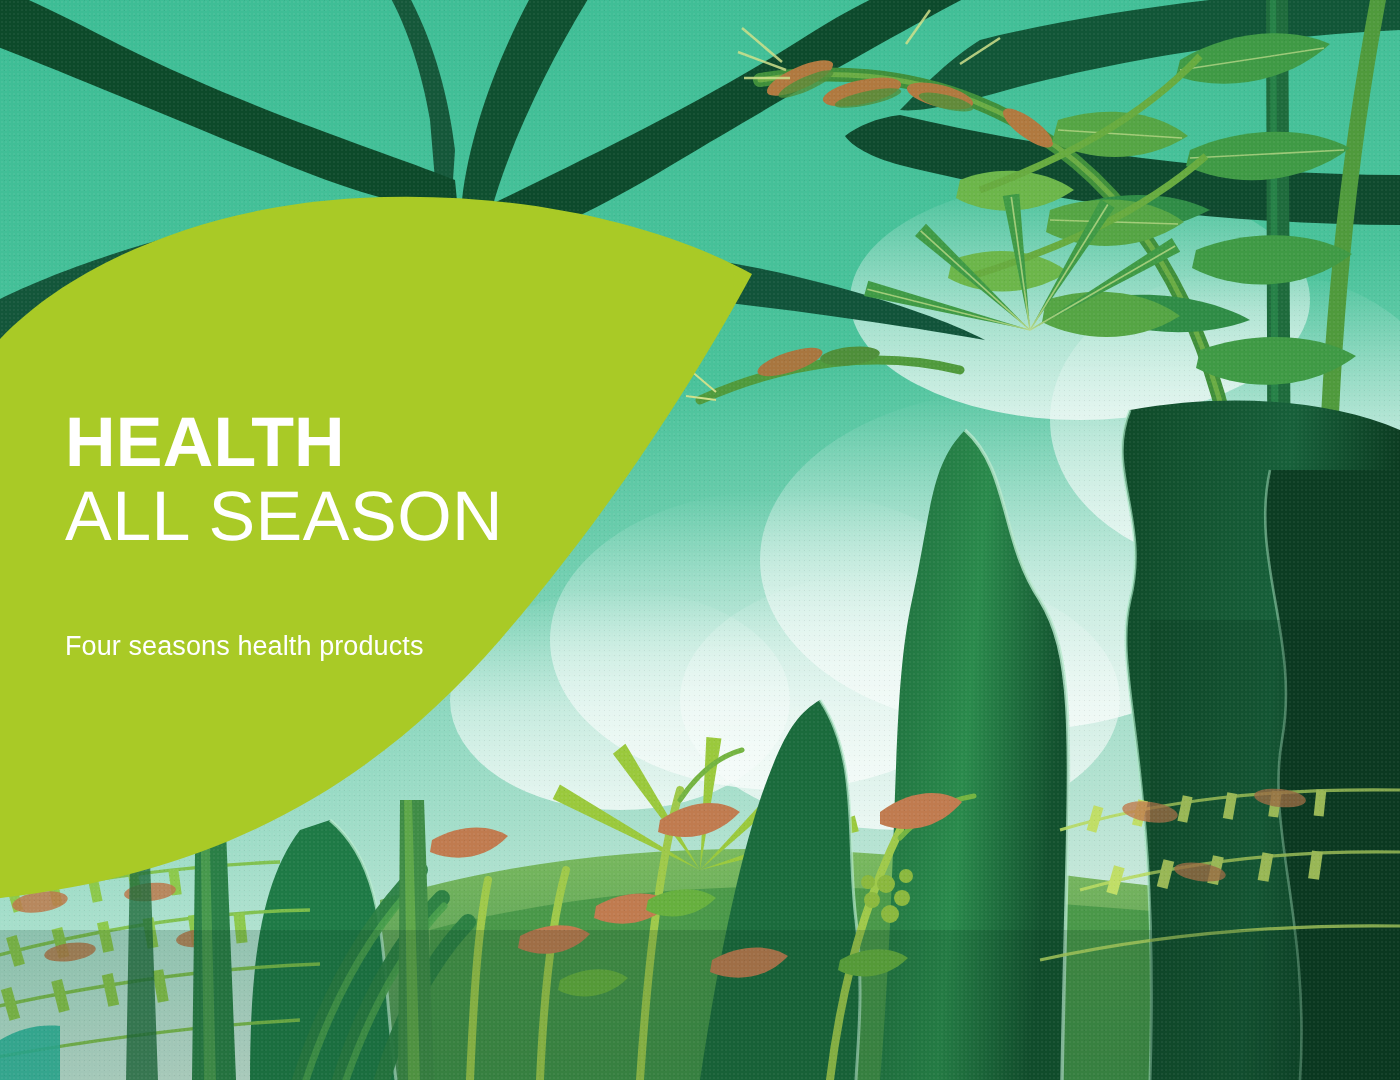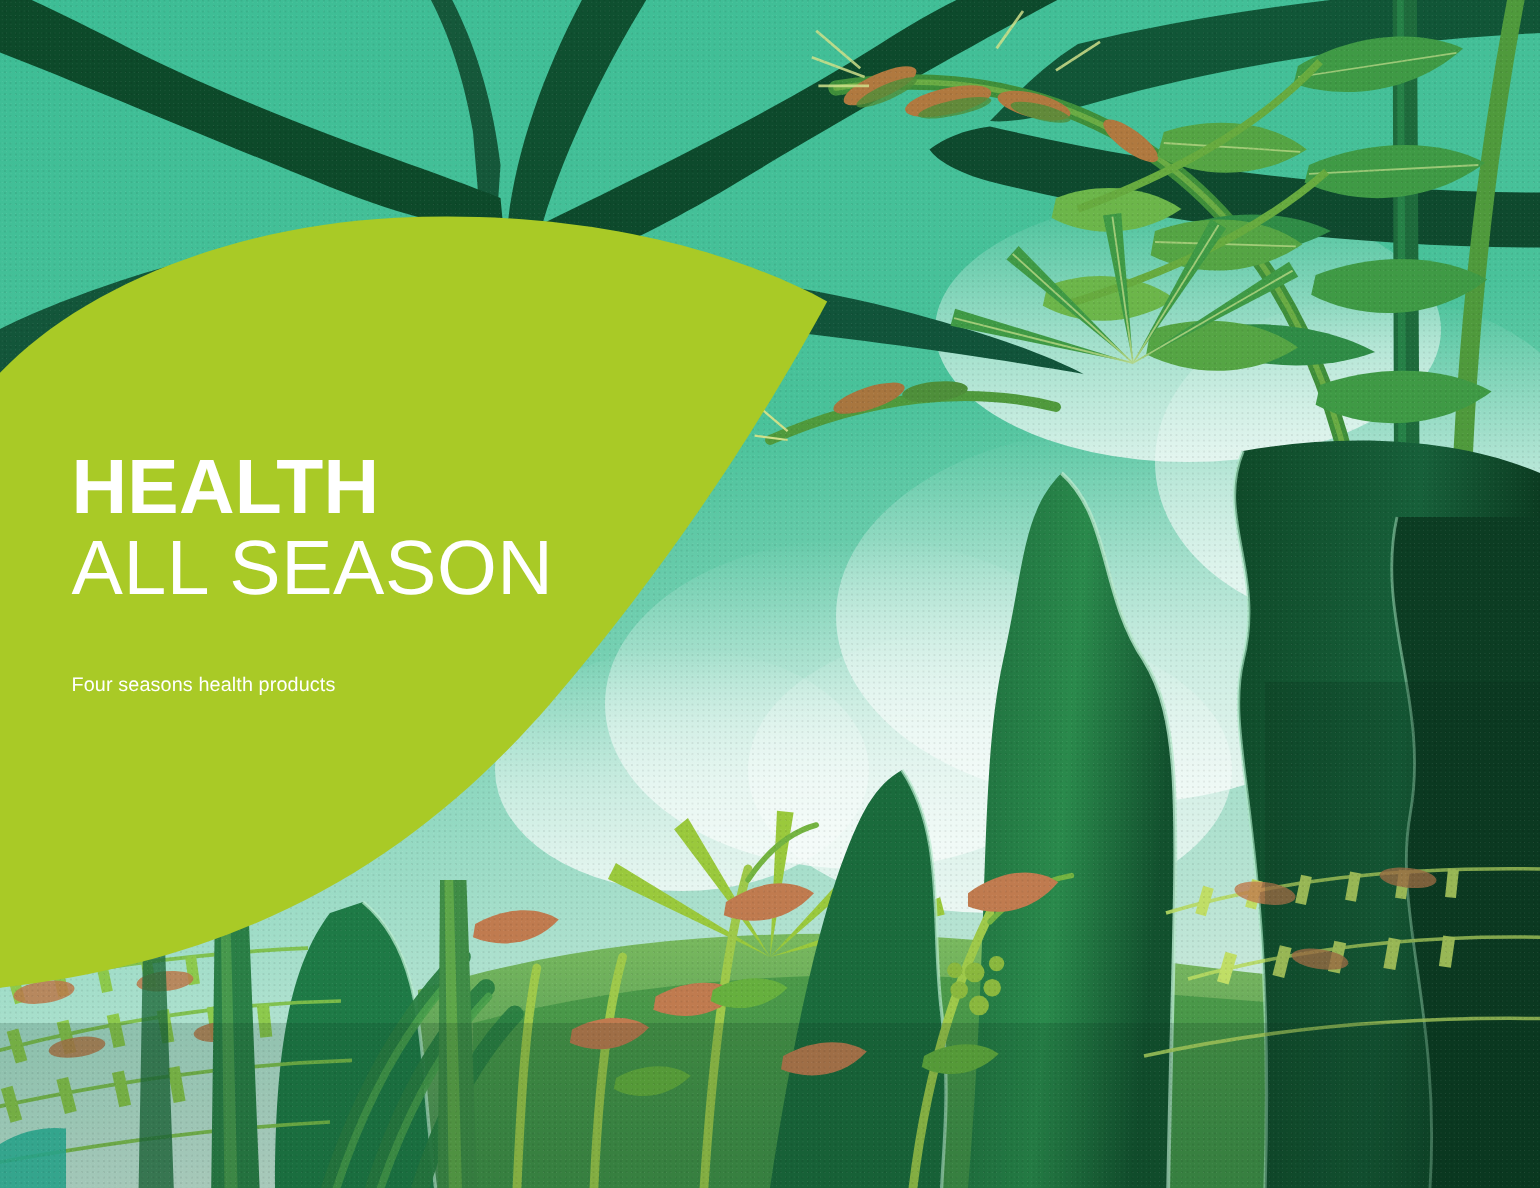--- a/index.html
+++ b/index.html
@@ -45,24 +45,24 @@
     font-size: 70px;
     line-height: 74px;
     letter-spacing: 0.5px;
     white-space: nowrap;
     text-rendering: geometricPrecision;
   }
   .title-light { font-weight: 300; }
   .title-bold  { font-weight: 700; letter-spacing: 0.2px; }
   #hero-subtitle {
     color: #ffffff;
-    font-size: 18px;
+    font-size: 27px;
     font-weight: 400;
     line-height: 34px;
-    margin-top: 52px;
+    margin-top: 76px;
     letter-spacing: 0.1px;
     white-space: nowrap;
   }
   
   #grain {
     position: absolute;
     inset: 0;
     pointer-events: none;
     opacity: 0.20;
     background-image:

